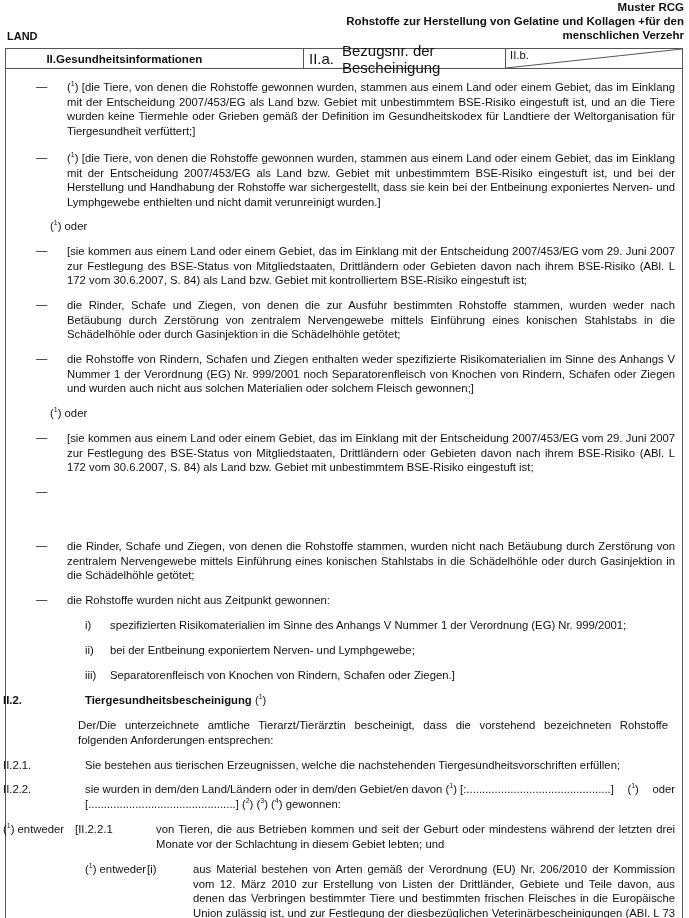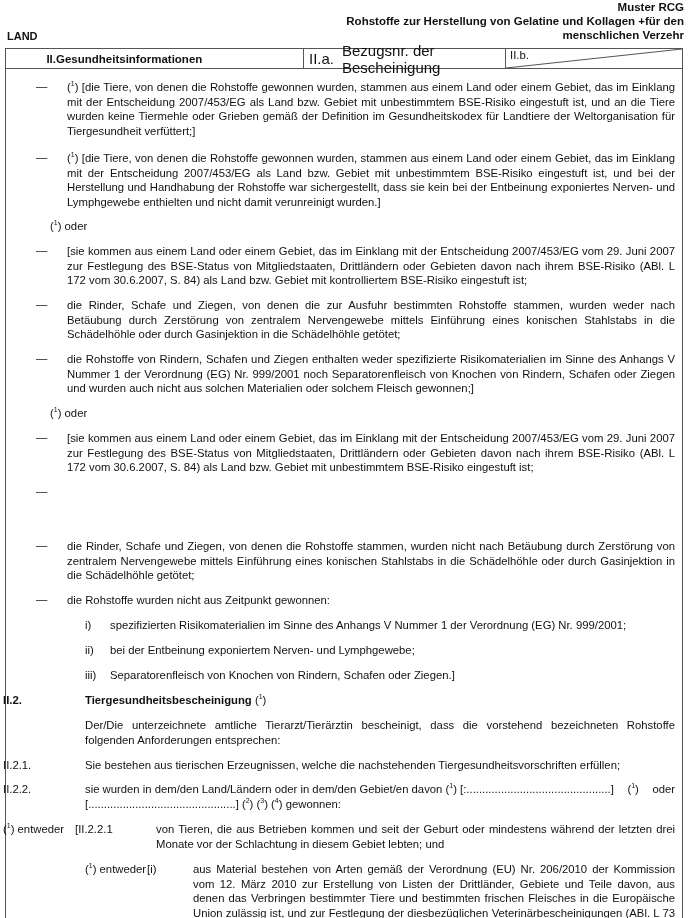--- a/index.html
+++ b/index.html
@@ -83,21 +83,21 @@
   <span class="lab" style="left:79px; top:550px; line-height:14.6px">i)</span>
   <div class="p" style="left:104px; top:550px; width:565px">spezifizierten Risikomaterialien im Sinne des Anhangs V Nummer 1 der Verordnung (EG) Nr. 999/2001;</div>
   <span class="lab" style="left:79px; top:575px; line-height:14.6px">ii)</span>
   <div class="p" style="left:104px; top:575px; width:565px">bei der Entbeinung exponiertem Nerven- und Lymphgewebe;</div>
   <span class="lab" style="left:79px; top:600px; line-height:14.6px">iii)</span>
   <div class="p" style="left:104px; top:600px; width:565px">Separatorenfleisch von Knochen von Rindern, Schafen oder Ziegen.]</div>
 
   <span class="lab b" style="left:-3px; top:625px; line-height:14.6px">II.2.</span>
   <div class="p" style="left:79px; top:625px"><span class="b">Tiergesundheitsbescheinigung</span> (<span class="sup">1</span>)</div>
 
-  <div class="p" style="left:79px; top:650px; width:590px">Der/Die unterzeichnete amtliche Tierarzt/Tierärztin bescheinigt, dass die vorstehend bezeichneten Rohstoffe folgenden Anforderungen entsprechen:</div>
+  <div class="p" style="left:72px; top:650px; width:590px">Der/Die unterzeichnete amtliche Tierarzt/Tierärztin bescheinigt, dass die vorstehend bezeichneten Rohstoffe folgenden Anforderungen entsprechen:</div>
 
   <span class="lab" style="left:-3px; top:690px; line-height:14.6px">II.2.1.</span>
   <div class="p" style="left:79px; top:690px; width:590px">Sie bestehen aus tierischen Erzeugnissen, welche die nachstehenden Tiergesundheitsvorschriften erfüllen;</div>
 
   <span class="lab" style="left:-3px; top:714px; line-height:14.6px">II.2.2.</span>
   <div class="p" style="left:79px; top:714px; width:590px; text-align:left">
     <div style="display:flex; justify-content:space-between; white-space:nowrap">
       <span><span>sie wurden in dem/den Land/Ländern oder in dem/den Gebiet/en davon</span> (<span class="sup">1</span>) <span>[:..............................................]</span></span>
       <span>(<span class="sup">1</span>)</span>
       <span>oder</span>

